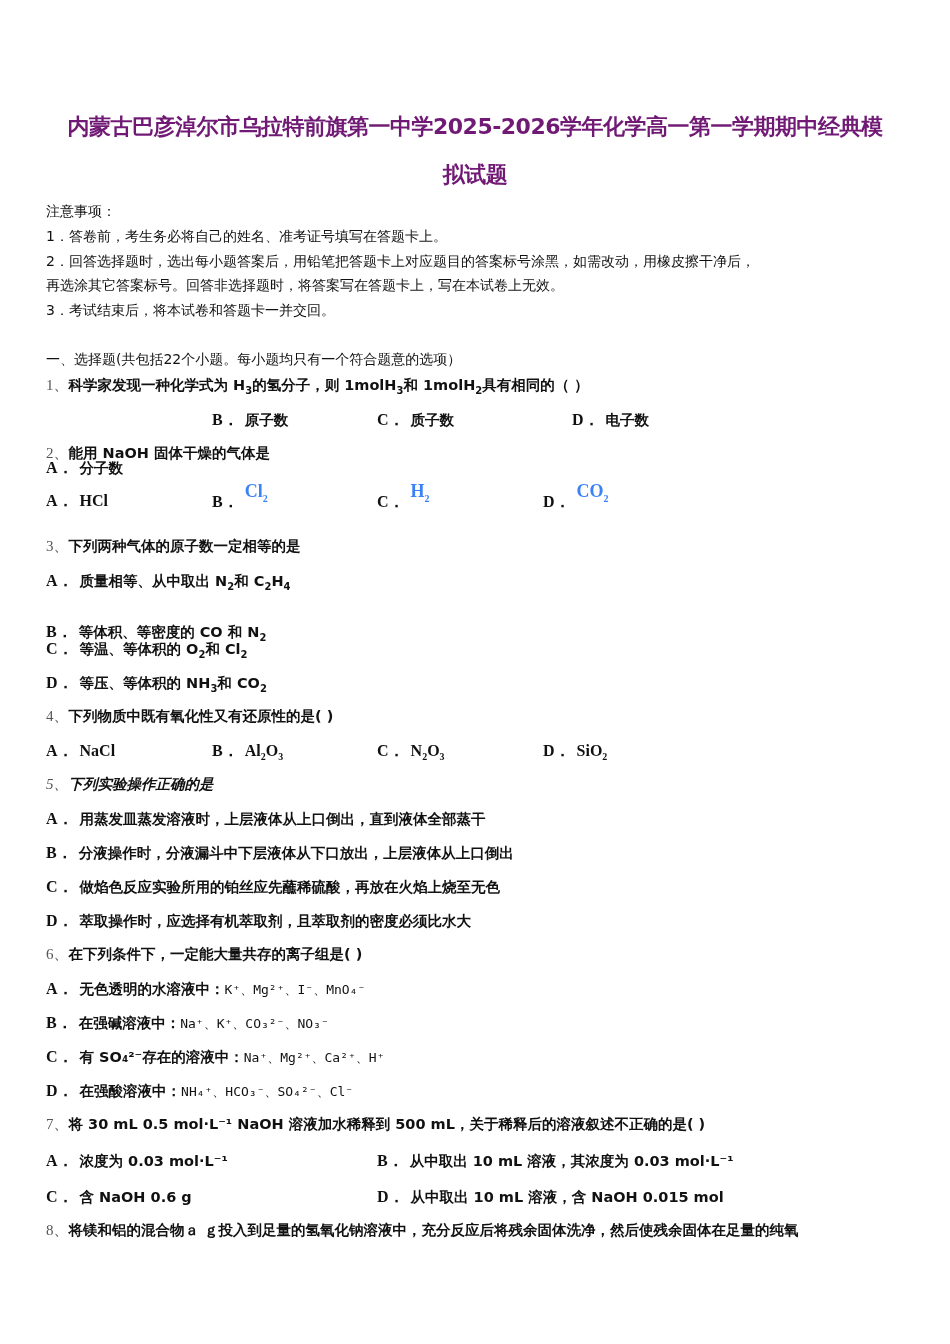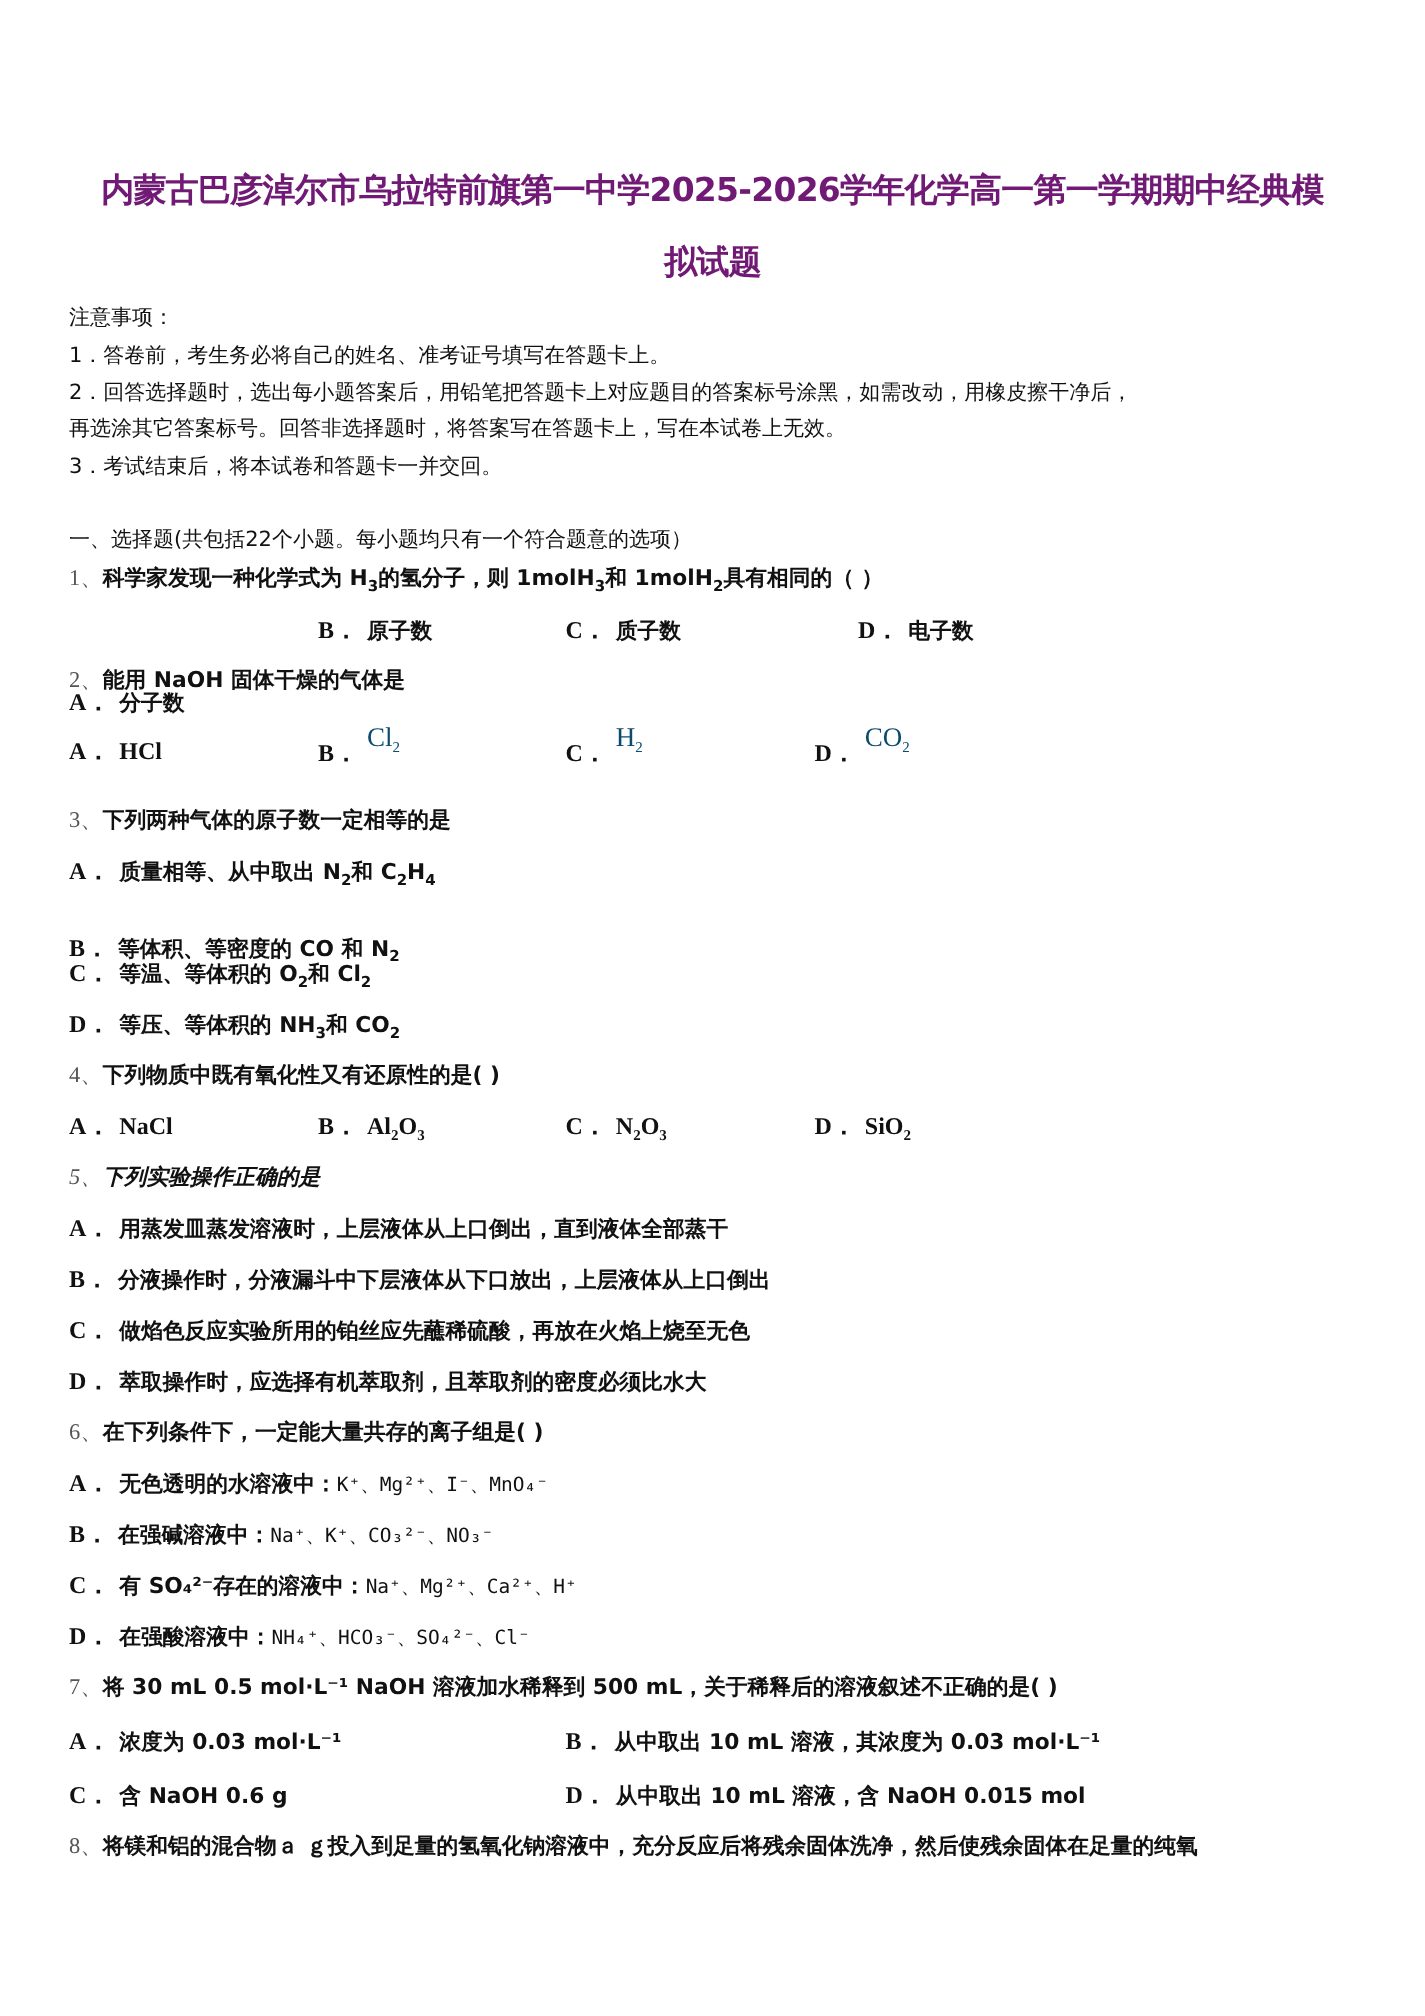--- a/index.html
+++ b/index.html
@@ -9,21 +9,21 @@
   .t1 { top: 112px; }
   .t2 { top: 160px; }
   .line { position: absolute; left: 46px; font-size: 15px; white-space: nowrap; color: #111; }
   .notes { font-family: "DejaVu Sans", sans-serif; font-size: 14px; }
   .qnum { color: #555; font-weight: normal; }
   .qtext { font-weight: bold; font-family: "DejaVu Sans", sans-serif; font-size: 14.5px; }
   .opt { position: absolute; font-size: 15px; white-space: nowrap; }
   .opt .lbl { font-weight: bold; font-family: "Liberation Serif", serif; font-size: 16px; margin-right: 6px; }
   .opt .val { font-weight: bold; font-family: "DejaVu Sans", sans-serif; font-size: 14.5px; }
   .opt .valf { font-weight: bold; font-family: "Liberation Serif", serif; font-size: 16px; }
-  .light { font-family: "Liberation Serif", serif; color: #0c4a6e; font-size: 18px; font-weight: normal; position: relative; top: -10px; }
+  .light { font-family: "Liberation Serif", serif; color: #3b82f6; font-size: 18px; font-weight: bold; position: relative; top: -10px; }
   .light sub { font-size: 10px; }
   sub, sup { font-size: 10px; line-height: 0; }
   .mono { font-family: "DejaVu Sans Mono", monospace; font-weight: normal; font-size: 13px; }
   .c1 { left: 46px; } .c2 { left: 212px; } .c3 { left: 377px; } .c4 { left: 543px; }
   .h1 { left: 46px; } .h2 { left: 377px; }
 </style>
 </head>
 <body>
 
 <div class="page">

